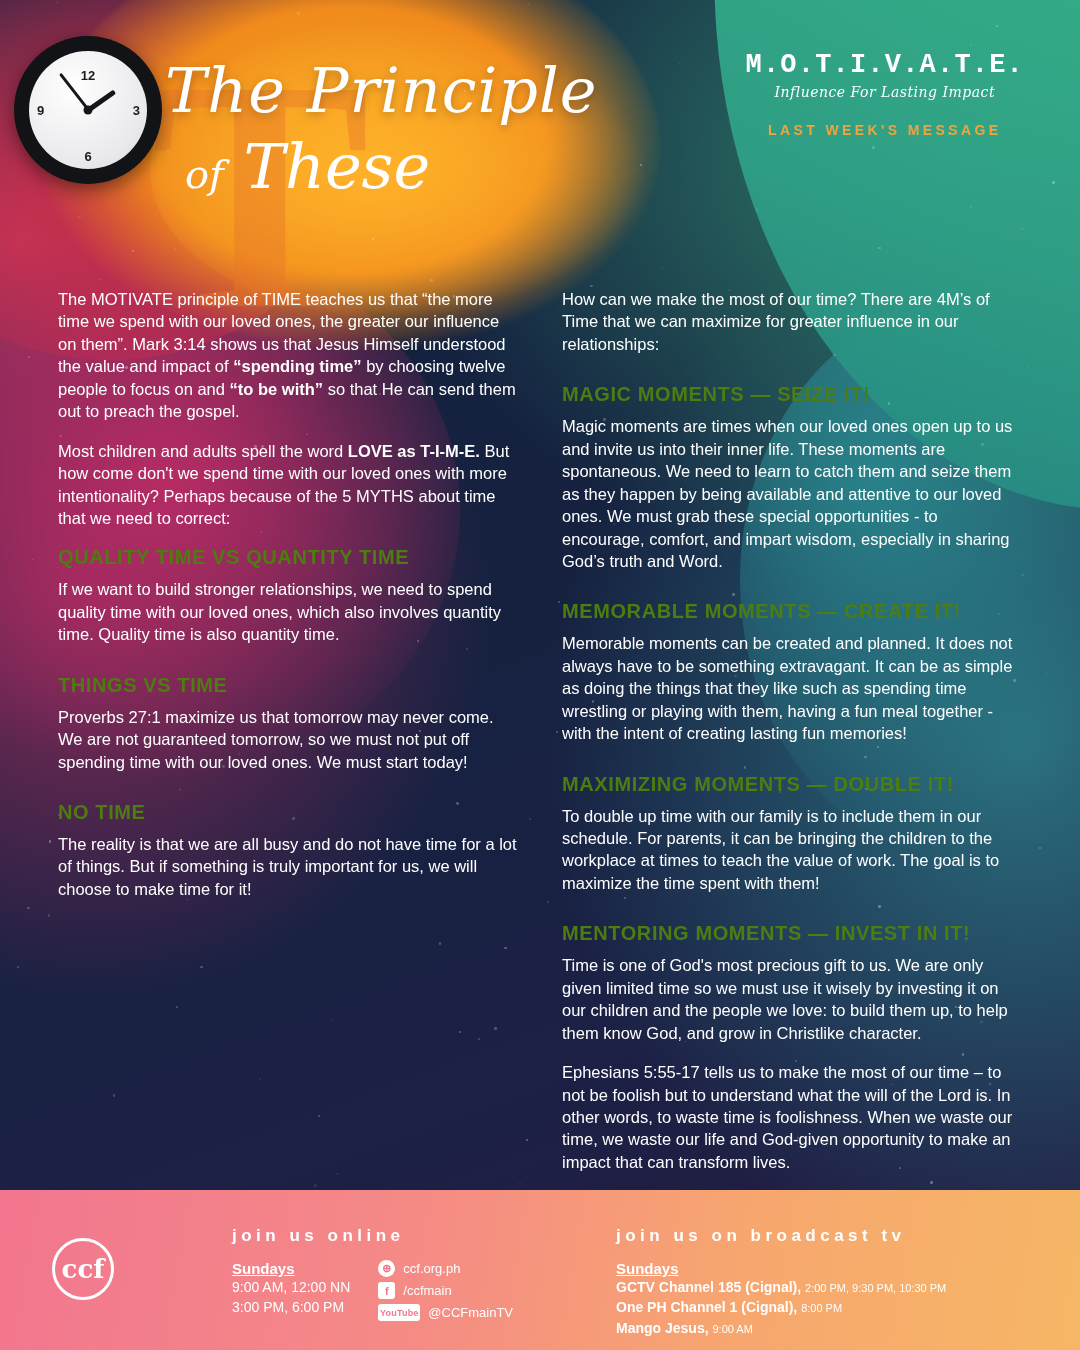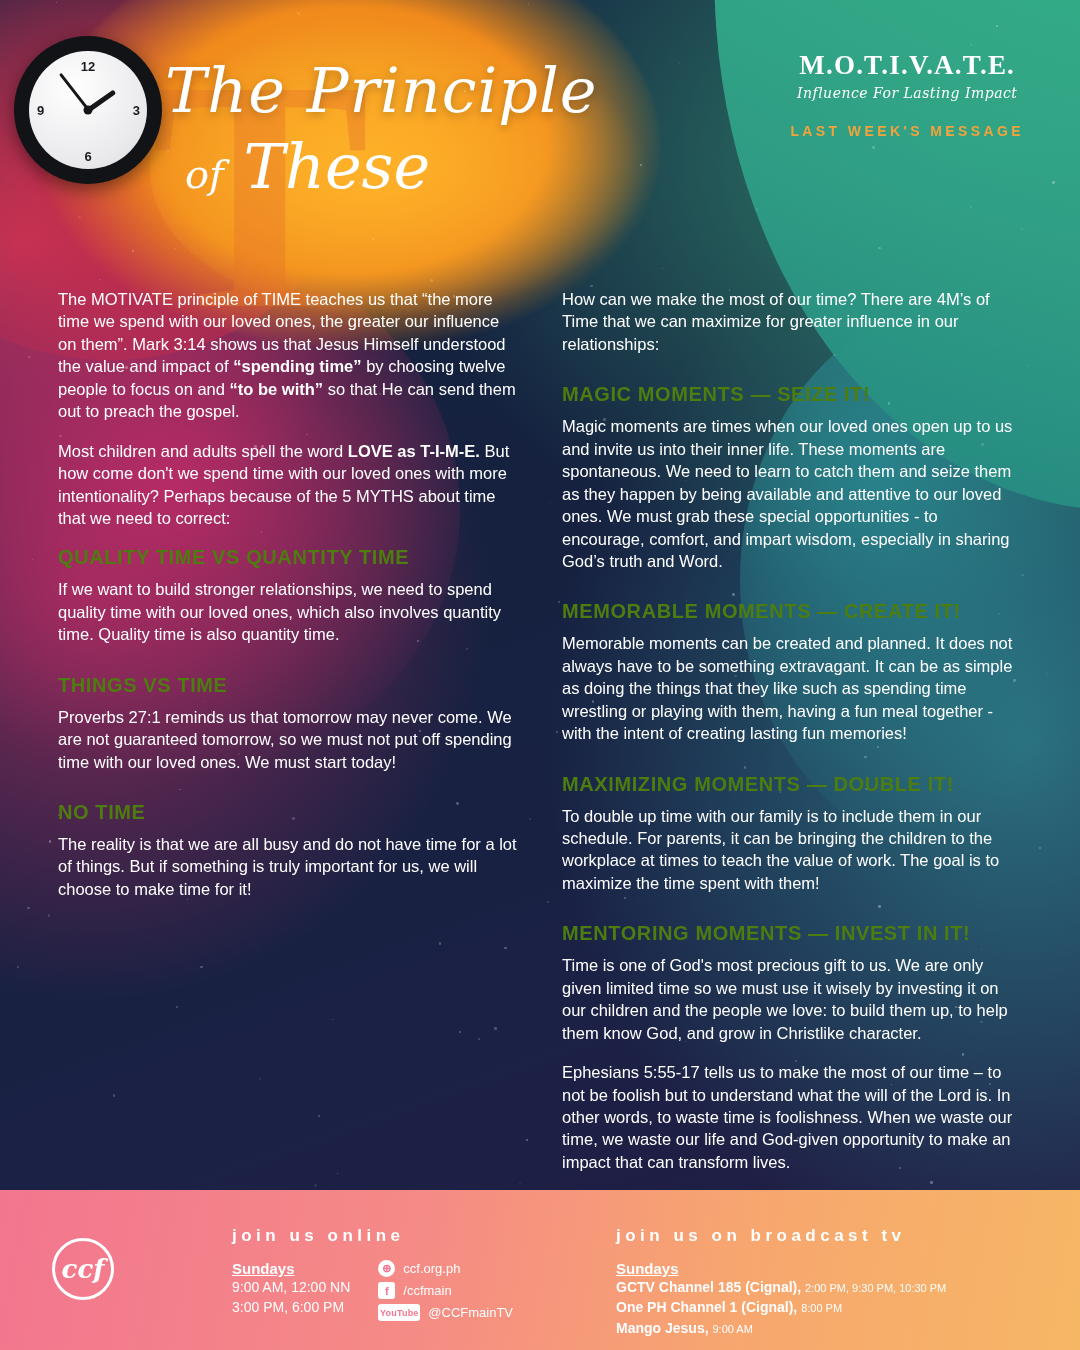--- a/index.html
+++ b/index.html
@@ -85,21 +85,21 @@
   }
   .clock-face {
     width: 118px; height: 118px; border-radius: 50%;
     background: radial-gradient(circle at 38% 32%, #ffffff 0%, #e9e9ec 70%, #d7d7dc 100%);
     position: relative;
   }
   .clock-num {
     position: absolute; font-size: 13px; font-weight: 700; color: #1b1b1f;
     font-family: "Liberation Sans", sans-serif;
   }
-  .n12 { top: 8px; left: 50%; transform: translateX(-50%); text-align: center; }
+  .n12 { top: 17px; left: 50%; transform: translateX(-50%); text-align: center; }
   .n3 { right: 7px; top: 50%; transform: translateY(-50%); }
   .n6 { bottom: 5px; left: 50%; transform: translateX(-50%); }
   .n9 { left: 8px; top: 50%; transform: translateY(-50%); }
   .hand { position: absolute; background: #15151a; transform-origin: bottom center; border-radius: 2px; }
   .hand-h { width: 5px; height: 32px; left: 50%; bottom: 50%; margin-left: -2.5px; transform: rotate(55deg); }
   .hand-m { width: 3px; height: 46px; left: 50%; bottom: 50%; margin-left: -1.5px; transform: rotate(-38deg); }
   .hand-pin { position: absolute; width: 9px; height: 9px; background: #15151a; border-radius: 50%; left: 50%; top: 50%; transform: translate(-50%,-50%); }
 
   .title-wrap { position: absolute; left: 165px; top: 60px; width: 460px; color: #fff; }
   .title-line1 {
@@ -116,21 +116,21 @@
     font-size: 62px;
     line-height: 1;
     margin-top: 14px;
     margin-left: 20px;
   }
   .title-line2 .small { font-size: 40px; }
 
   .brand { position: absolute; right: 56px; top: 50px; text-align: center; color: #fff; }
   .brand-name {
     font-size: 27px; font-weight: 700; letter-spacing: 1.2px;
-    font-family: Liberation Serif, serif;
+    font-family: Liberation Mono, monospace;
   }
   .brand-tag {
     font-family: "DejaVu Serif", serif; font-style: italic;
     font-size: 14px; margin-top: 4px; letter-spacing: .5px;
   }
   .brand-sub {
     margin-top: 22px; color: #f2a33c; font-size: 14px; font-weight: 700;
     letter-spacing: 3.4px;
   }
 
@@ -155,21 +155,21 @@
   
   .footer {
     position: absolute; left: 0; bottom: 0; width: 1080px; height: 160px;
     background: linear-gradient(100deg, #f2768f 0%, #f58a86 38%, #f7a66f 68%, #f6b765 100%);
     color: #fff;
   }
   .ccf-logo {
     position: absolute; left: 52px; top: 48px; width: 62px; height: 62px;
     border-radius: 50%; border: 3px solid #fff;
     display: flex; align-items: center; justify-content: center;
-    font-family: "DejaVu Serif", serif; font-style: italic; font-size: 26px; font-weight: 700;
+    font-family: "DejaVu Serif", serif; font-size: 26px; font-weight: 700;
   }
   .f-col { position: absolute; top: 36px; }
   .f-online { left: 232px; }
   .f-tv { left: 616px; }
   .f-title {
     font-size: 17px; font-weight: 700; letter-spacing: 4.5px; color: #fff; margin-bottom: 14px;
   }
   .f-row { display: flex; gap: 28px; }
   .f-strong { font-weight: 700; font-size: 15px; text-decoration: underline; }
   .f-text { font-size: 14px; line-height: 1.45; }
@@ -391,21 +391,21 @@
     </p>
     <p class="body">
       <span>Most children and adults spell the word </span><b>LOVE as T-I-M-E.</b><span> But how come don't we spend time with our loved ones with more intentionality?  Perhaps because of the 5 MYTHS about time that we need to correct:</span>
     </p>
 
     <h3 class="head first">QUALITY TIME VS QUANTITY TIME</h3>
     <p class="body">If we want to build stronger relationships, we need to spend quality time with our loved ones, which also involves quantity time. Quality time is also quantity time.</p>
 
     <h3 class="head">THINGS VS TIME</h3>
 
-    <p class="body">Proverbs 27:1 reminds us that tomorrow may never come. We are not guaranteed tomorrow, so we must not put off spending time with our loved ones. We must start today!</p>
+    <p class="body">Proverbs 27:1 maximize us that tomorrow may never come. We are not guaranteed tomorrow, so we must not put off spending time with our loved ones. We must start today!</p>
 
     <h3 class="head">NO TIME</h3>
     <p class="body">The reality is that we are all busy and do not have time for a lot of things. But if something is truly important for us, we will choose to make time for it!</p>
   </div>
 
   <div class="col">
     <p class="body">How can we make the most of our time? There are 4M’s of Time that we can maximize for greater influence in our relationships:</p>
 
     <h3 class="head">MAGIC MOMENTS — SEIZE IT!</h3>
     <p class="body">Magic moments are times when our loved ones open up to us and invite us into their inner life. These moments are spontaneous. We need to learn to catch them and seize them as they happen by being available and attentive to our loved ones. We must grab these special opportunities - to encourage, comfort, and impart wisdom, especially in sharing God’s truth and Word.</p>

